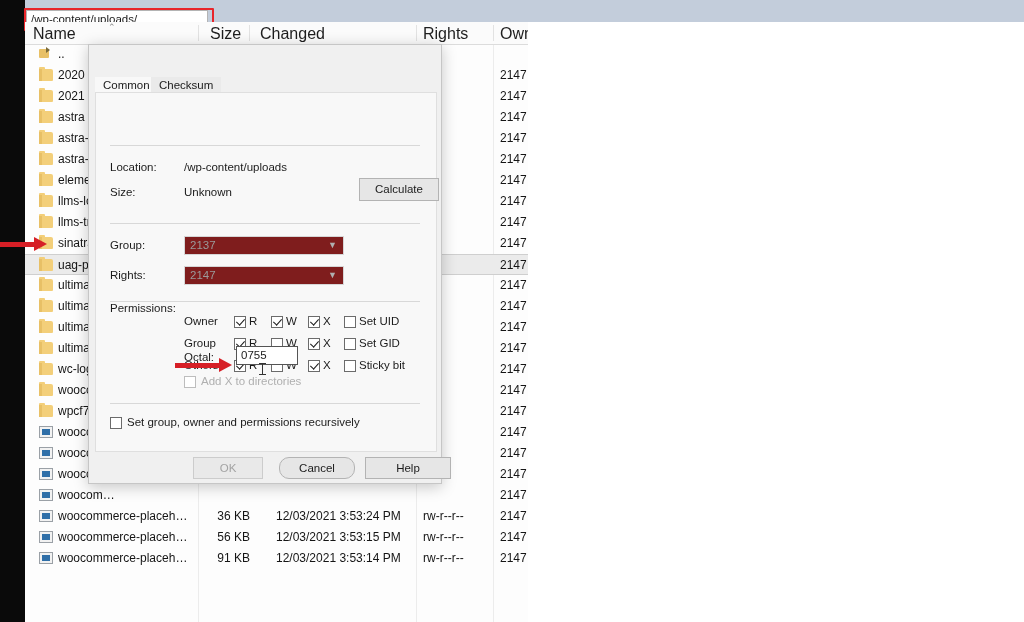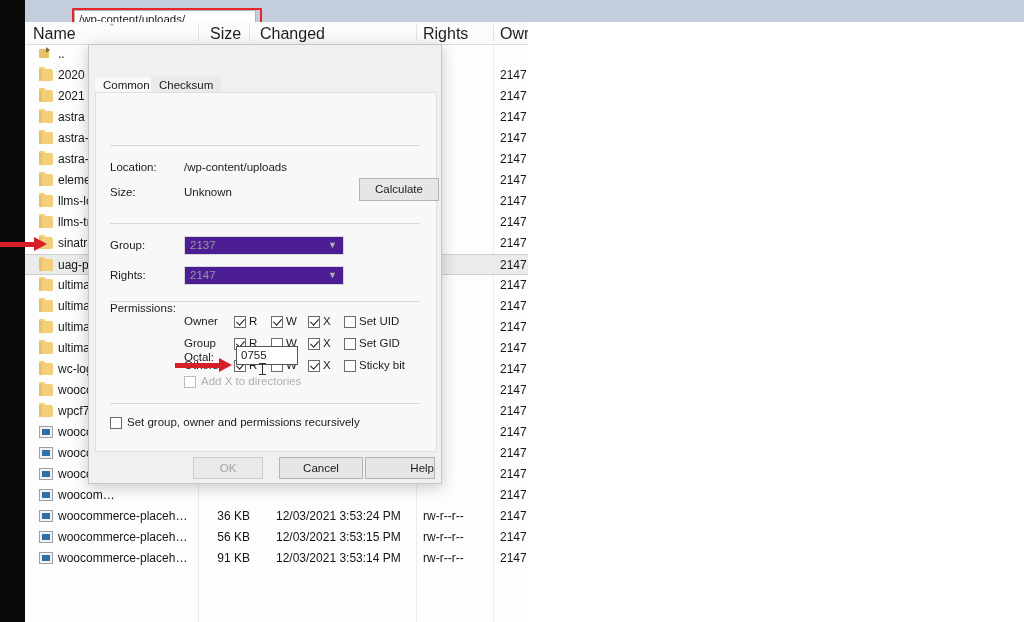--- a/index.html
+++ b/index.html
@@ -24,21 +24,21 @@
     position: absolute; left: 0; top: 0; width: 25px; height: 622px;
     background: #0a0a0a;
   }
   .right-white {
     position: absolute; left: 528px; top: 22px; width: 496px; height: 600px;
     background: #ffffff;
   }
 
   
   .path-wrap {
-    position: absolute; left: 24px; top: 8px; width: 214px; height: 21px; margin-left: 48px;
+    position: absolute; left: 24px; top: 8px; width: 214px; height: 21px;
   }
   .path-field {
     position: absolute; left: 2px; top: 2px; width: 182px; height: 17px;
     background: #ffffff;
     border: 1px solid #b4b4b4;
     font-size: 11.5px;
     color: #1b1b1b;
     line-height: 17px;
     padding-left: 4px;
     box-sizing: border-box;
@@ -254,21 +254,21 @@
     font-size: 11.5px; color: #1b1b1b;
     text-align: center;
     box-sizing: border-box;
     cursor: default;
   }
   .btn.disabled { color: #a3a3a3; background: #e9e9e9; border-color: #cccccc; }
 
   .combo {
     position: absolute;
     height: 19px;
-    background: #4c1d95;
+    background: #7f1d1d;
     border: 1px solid #d6d6d6;
     box-sizing: border-box;
     padding-left: 44px;
   }
   .combo .cv {
     position: absolute; left: 5px; top: 2px;
     font-size: 11.5px; color: #9a9a9a;
   }
   .combo .carat {
     position: absolute; right: 6px; top: 3px;
@@ -637,22 +637,22 @@
       <div class="cb dim" style="left:88px; top:283px;"></div>
       <div class="cb-lbl dim" style="left:105px; top:282px;">Add X to directories</div>
 
       <div class="hr" style="top:310px"></div>
 
       <div class="cb" style="left:14px; top:324px;"></div>
       <div class="cb-lbl" style="left:31px; top:323px;">Set group, owner and permissions recursively</div>
     </div>
 
     <div class="btn disabled" style="left:104px; top:412px; width:70px; height:22px; line-height:20px;">OK</div>
-    <div class="btn" style="left:190px; top:412px; width:84px; height:22px; line-height:20px;">Cancel</div>
-    <div class="btn" style="left:276px; top:412px; width:70px; height:22px; line-height:20px;text-align:right;">Help</div>
+    <div class="btn" style="left:190px; top:412px; width:76px; height:22px; line-height:20px;border-radius:10px;">Cancel</div>
+    <div class="btn" style="left:276px; top:412px; width:86px; height:22px; line-height:20px;">Help</div>
   </div>
 
   <div class="arrow" style="left:175px; top:363px; width:60px;">
     <div class="shaft" style="width:46px;"></div>
     <div class="head" style="left:44px;"></div>
   </div>
 
 </div>
 
 </body></html>

